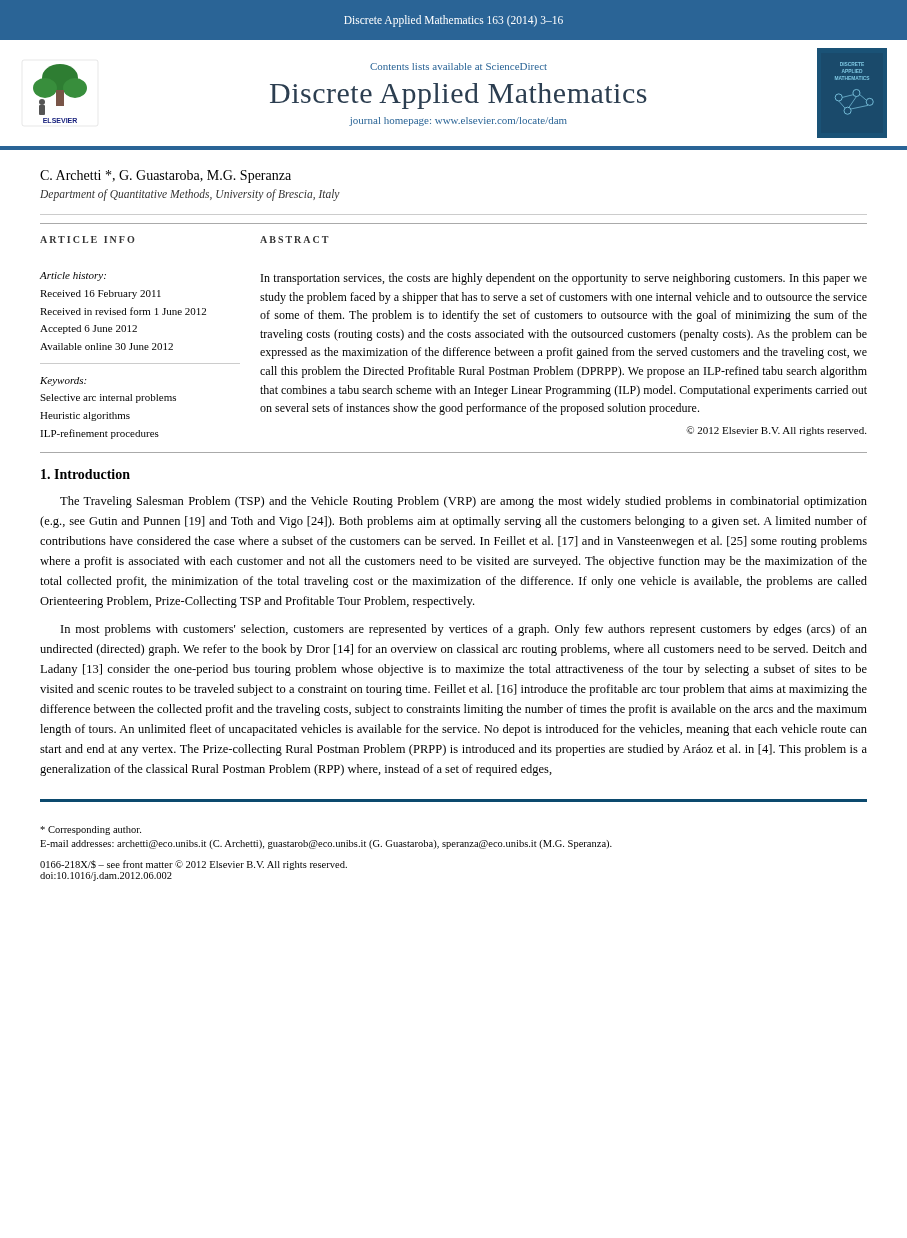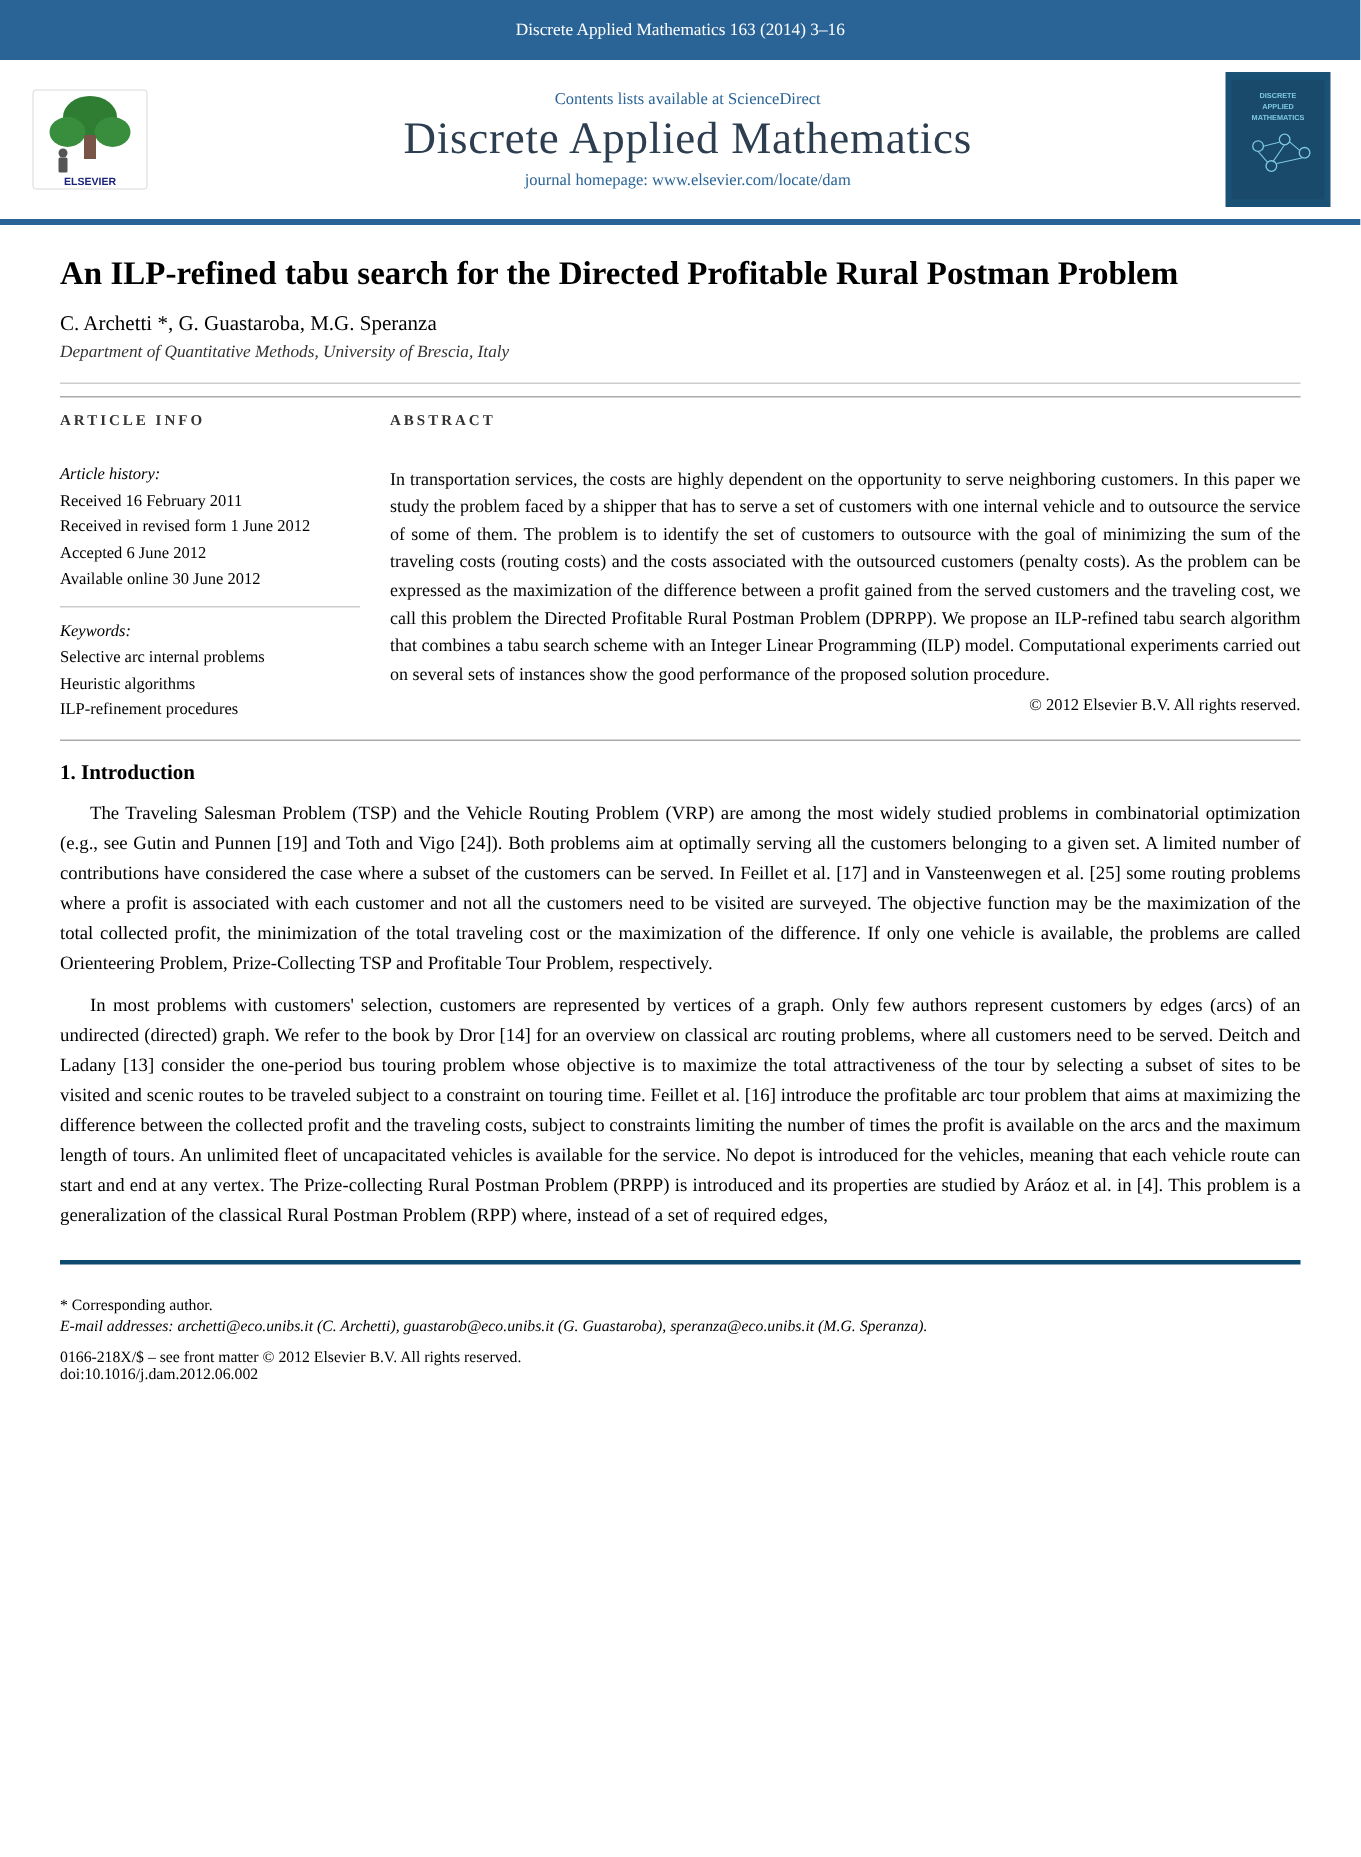--- a/index.html
+++ b/index.html
@@ -184,21 +184,20 @@
       margin-top: 20px;
       border-top: 3px solid #0c4a6e;
       padding-top: 22px;
       font-size: 10.5px;
     }
     .footnote-star {
       font-size: 10.5px;
       margin-bottom: 3px;
     }
     .footnote-email {
-      font-style: italic;
       font-size: 10.5px;
     }
     .issn-line {
       margin-top: 10px;
       font-size: 10.5px;
     }
     .doi-line {
       font-size: 10.5px;
     }
 
@@ -270,21 +269,20 @@
       <line x1="20" y1="54" x2="27" y2="62" stroke="#7ec8e3" stroke-width="0.8"></line>
       <line x1="40" y1="49" x2="31" y2="62" stroke="#7ec8e3" stroke-width="0.8"></line>
     </svg>
   </div>
 </div>
 
 <hr class="divider-blue">
 
 <div class="main">
 
-  <div class="article-title">An ILP-refined tabu search for the Directed Profitable Rural Postman Problem</div>
 
   <div class="authors">C. Archetti *, G. Guastaroba, M.G. Speranza</div>
   <div class="affiliation">Department of Quantitative Methods, University of Brescia, Italy</div>
 
   <hr class="divider-h">
 
   <div class="two-col">
 
     <div class="left-col">
       <div class="section-label">ARTICLE INFO</div>

